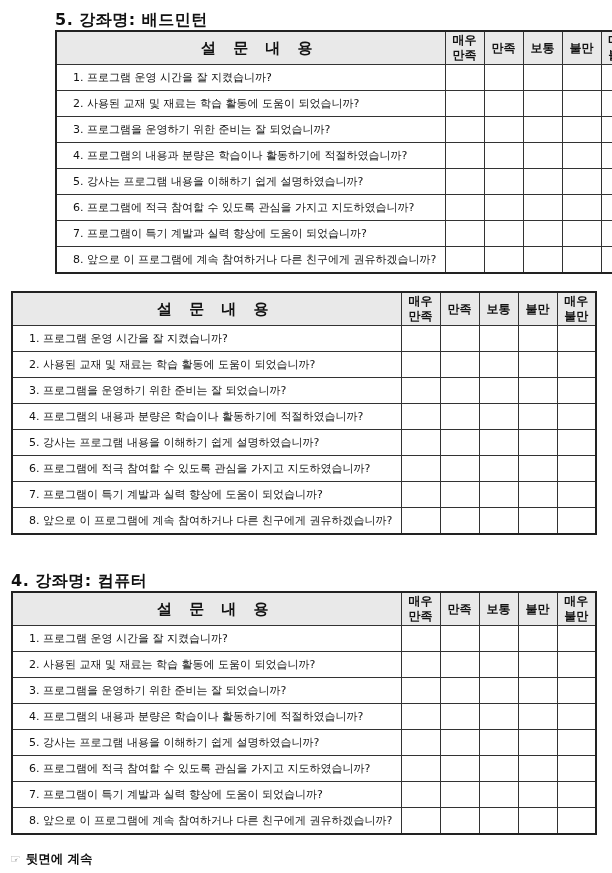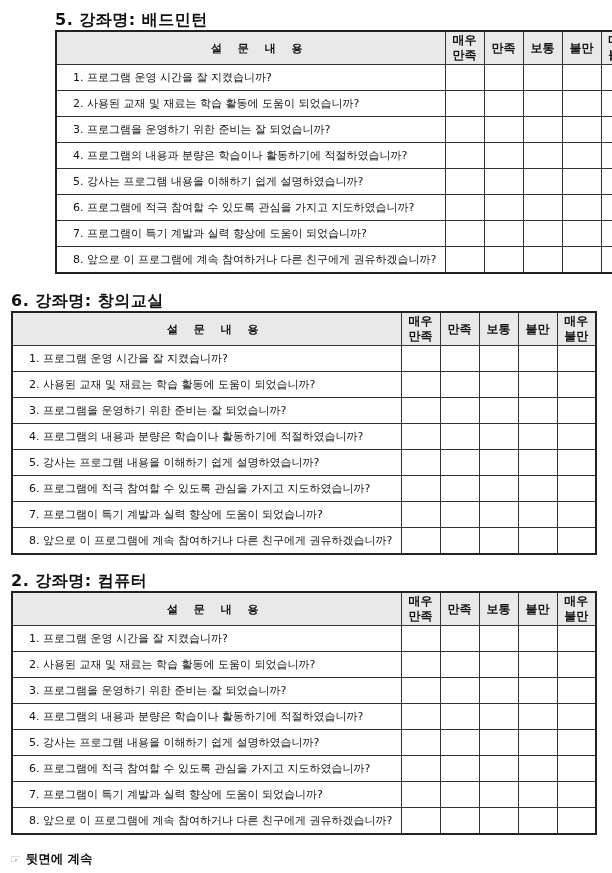--- a/index.html
+++ b/index.html
@@ -16,21 +16,21 @@
     border-collapse: collapse; width: 586px; table-layout: fixed;
     border: 2px solid #222; margin-top: 0;
   }
   table.survey th, table.survey td {
     border: 1px solid #333; padding: 0; font-size: 11.5px;
   }
   table.survey thead th {
     background: #e9e9e9; height: 32px; font-weight: bold; text-align: center;
     line-height: 15px; font-size: 12px;
   }
-  table.survey thead th.q-head { letter-spacing: 6px; font-size: 11px; padding-left: 18px; }
+  table.survey thead th.q-head { letter-spacing: 6px; font-size: 15px; padding-left: 18px; }
   table.survey tbody td { height: 25px; }
   table.survey tbody td.q {
     padding-left: 16px; white-space: nowrap; overflow: hidden; font-size: 11px;
   }
   .col-q { width: 389px; }
   .col-r { width: 39px; }
   .footer {
     position: absolute; left: 10px; top: 851px; font-size: 12.5px; font-weight: bold;
     white-space: nowrap;
   }
@@ -135,21 +135,20 @@
             <td></td>
             <td></td>
             <td></td>
             <td></td>
             <td></td>
           </tr>
         </tbody>
       </table>
     </div>
     <div class="section" style="top: 291px;">
-      <div class="section-title">6. 강좌명: 창의교실</div>
       <table class="survey">
         <colgroup>
           <col class="col-q">
           <col class="col-r">
           <col class="col-r">
           <col class="col-r">
           <col class="col-r">
           <col class="col-r">
         </colgroup>
         <thead>
@@ -236,21 +235,21 @@
             <td></td>
             <td></td>
             <td></td>
             <td></td>
             <td></td>
           </tr>
         </tbody>
       </table>
     </div>
     <div class="section" style="top: 571px;">
-      <div class="section-title">2. 강좌명: 컴퓨터</div>
+      <div class="section-title">4. 강좌명: 컴퓨터</div>
       <table class="survey">
         <colgroup>
           <col class="col-q">
           <col class="col-r">
           <col class="col-r">
           <col class="col-r">
           <col class="col-r">
           <col class="col-r">
         </colgroup>
         <thead>

